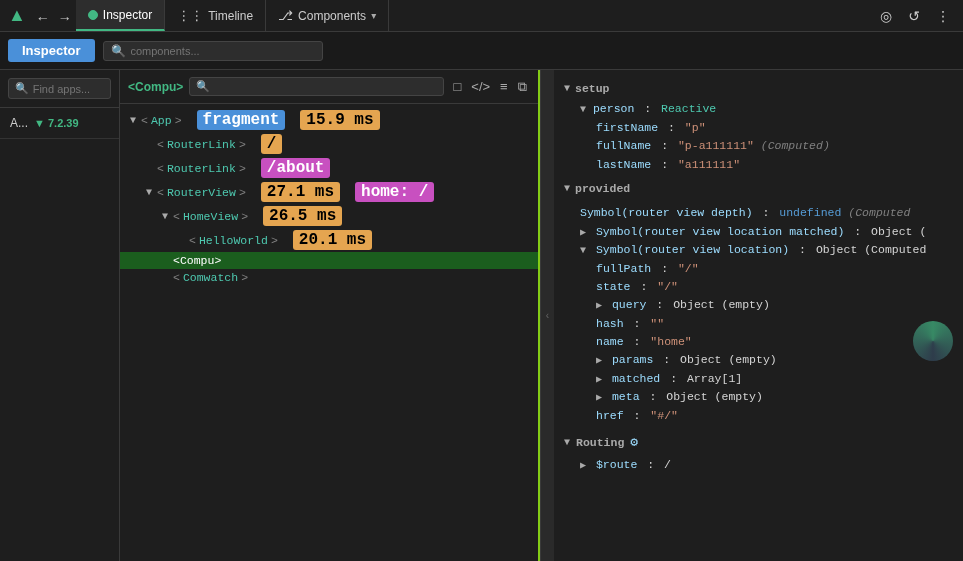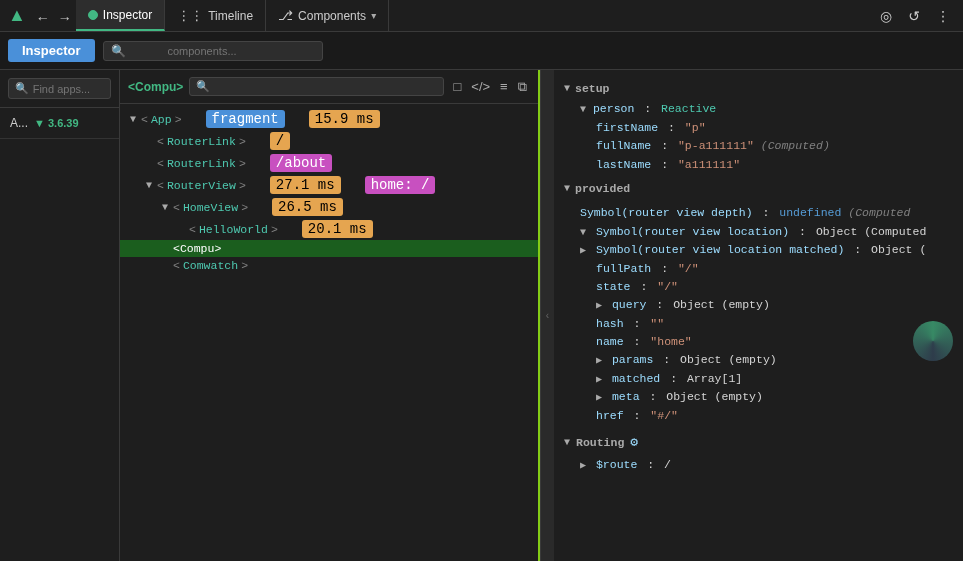--- a/index.html
+++ b/index.html
@@ -21,21 +21,21 @@
     
     .inspector-header {
       display: flex; align-items: center; background: #1a1a1a; border-bottom: 1px solid #3a3a3a; height: 38px; flex-shrink: 0;
     }
     .inspector-tooltip {
       background: #4a90d9; color: #fff; font-size: 13px; font-weight: 600; padding: 4px 14px; border-radius: 3px; margin: 0 8px;
     }
     .inspector-search {
       display: flex; align-items: center; background: #2d2d2d; border: 1px solid #444; border-radius: 3px; padding: 2px 8px; gap: 4px; flex: 1; max-width: 220px;
     }
-    .inspector-search input { background: none; border: none; color: #ccc; outline: none; font-size: 12px; width: 100%; margin-left: 37px; }
+    .inspector-search input { background: none; border: none; color: #ccc; outline: none; font-size: 12px; width: 100%; }
 
     
     .main-content { display: flex; flex: 1; overflow: hidden; }
 
     
     .app-sidebar { width: 120px; background: #1e1e1e; border-right: 1px solid #3a3a3a; display: flex; flex-direction: column; flex-shrink: 0; }
     .app-sidebar-header { padding: 8px; border-bottom: 1px solid #3a3a3a; }
     .app-search { display: flex; align-items: center; gap: 4px; background: #2d2d2d; border: 1px solid #444; border-radius: 3px; padding: 3px 6px; }
     .app-search input { background: none; border: none; color: #ccc; outline: none; font-size: 11px; width: 100%; }
     .app-item { display: flex; align-items: center; gap: 4px; padding: 8px 10px; cursor: pointer; font-size: 12px; color: #ccc; border-bottom: 1px solid #333; }
@@ -48,21 +48,21 @@
     .comp-filter { display: flex; align-items: center; background: #2d2d2d; border: 1px solid #444; border-radius: 3px; padding: 2px 6px; gap: 4px; flex: 1; }
     .comp-filter input { background: none; border: none; color: #ccc; outline: none; font-size: 11px; width: 100%; }
     .comp-header-icons { display: flex; gap: 4px; }
     .comp-icon-btn { background: none; border: none; color: #aaa; cursor: pointer; font-size: 13px; padding: 1px 3px; }
     .tree-content { flex: 1; overflow-y: auto; padding: 4px 0; font-family: 'Courier New', monospace; font-size: 11.5px; }
     .tree-item { display: flex; align-items: center; padding: 2px 8px; cursor: pointer; white-space: nowrap; gap: 3px; }
     .tree-item.selected { background: #1b5e1e; }
     .tree-arrow { color: #aaa; font-size: 10px; width: 10px; text-align: center; }
     .tree-tag { color: #4ec9b0; }
     .tree-tag-bracket { color: #808080; }
-    .badge { font-size: 14px; padding: 1px 6px; border-radius: 3px; font-weight: 400; margin-left: 21px; }
+    .badge { font-size: 16px; padding: 1px 6px; border-radius: 3px; font-weight: 700; margin-left: 12px; }
     .badge-blue { background: #4a90d9; color: #fff; }
     .badge-ms { background: #e5a550; color: #000; }
     .badge-home { background: #c850c0; color: #fff; }
     .badge-slash { background: #e5a550; color: #000; }
     .badge-about { background: #c850c0; color: #fff; }
 
     
     .state-panel { flex: 1; background: #1e1e1e; display: flex; flex-direction: column; overflow: hidden; }
     .state-content { flex: 1; overflow-y: auto; padding: 6px 10px; font-family: 'Courier New', monospace; font-size: 11.5px; line-height: 1.6; }
 
@@ -136,21 +136,21 @@
 
   <div class="app-sidebar">
     <div class="app-sidebar-header">
       <div class="app-search">
         <span style="color:#888;font-size:11px;">🔍</span>
         <input type="text" style="background: none; border: none; color: rgb(204, 204, 204); outline: none; font-size: 11px; width: 70px;" placeholder="Find apps...">
       </div>
     </div>
     <div class="app-item">
       <span style="color:#ccc;font-size:12px;">A...</span>
-      <span class="app-version" style="font-size:11px;margin-left:2px;">▼ 3.6.39</span>
+      <span class="app-version" style="font-size:11px;margin-left:2px;">▼ 7.2.39</span>
     </div>
   </div>
 
   <div class="component-tree">
 
     <div class="component-tree-header">
       <span class="comp-header-tag">&lt;Compu&gt;</span>
       <div class="comp-filter">
         <span style="color:#888;font-size:11px;">🔍</span>
       </div>
@@ -269,31 +269,31 @@
       </div>
 
       <div style="padding-left:16px;margin-top:6px;">
         <span class="prop-key">Symbol(router view depth)</span>
         <span class="prop-colon">:</span>
         <span class="prop-value-keyword"> undefined</span>
         <span class="prop-value-computed"> (Computed</span>
       </div>
 
       <div style="padding-left:16px;">
+        <span class="prop-expand">▶</span>
+        <span class="prop-key">Symbol(router view location matched)</span>
+        <span class="prop-colon">:</span>
+        <span class="prop-value-obj"> Object (</span>
+      </div>
+
+      <div style="padding-left:16px;">
         <span class="prop-expand">▼</span>
         <span class="prop-key">Symbol(router view location)</span>
         <span class="prop-colon">:</span>
         <span class="prop-value-obj"> Object (Computed</span>
-      </div>
-
-      <div style="padding-left:16px;">
-        <span class="prop-expand">▶</span>
-        <span class="prop-key">Symbol(router view location matched)</span>
-        <span class="prop-colon">:</span>
-        <span class="prop-value-obj"> Object (</span>
       </div>
 
       <div style="padding-left:32px;">
         <span class="prop-key">fullPath</span>
         <span class="prop-colon">:</span>
         <span class="prop-value-str"> "/"</span>
       </div>
       <div style="padding-left:32px;">
         <span class="prop-key">state</span>
         <span class="prop-colon">:</span>

